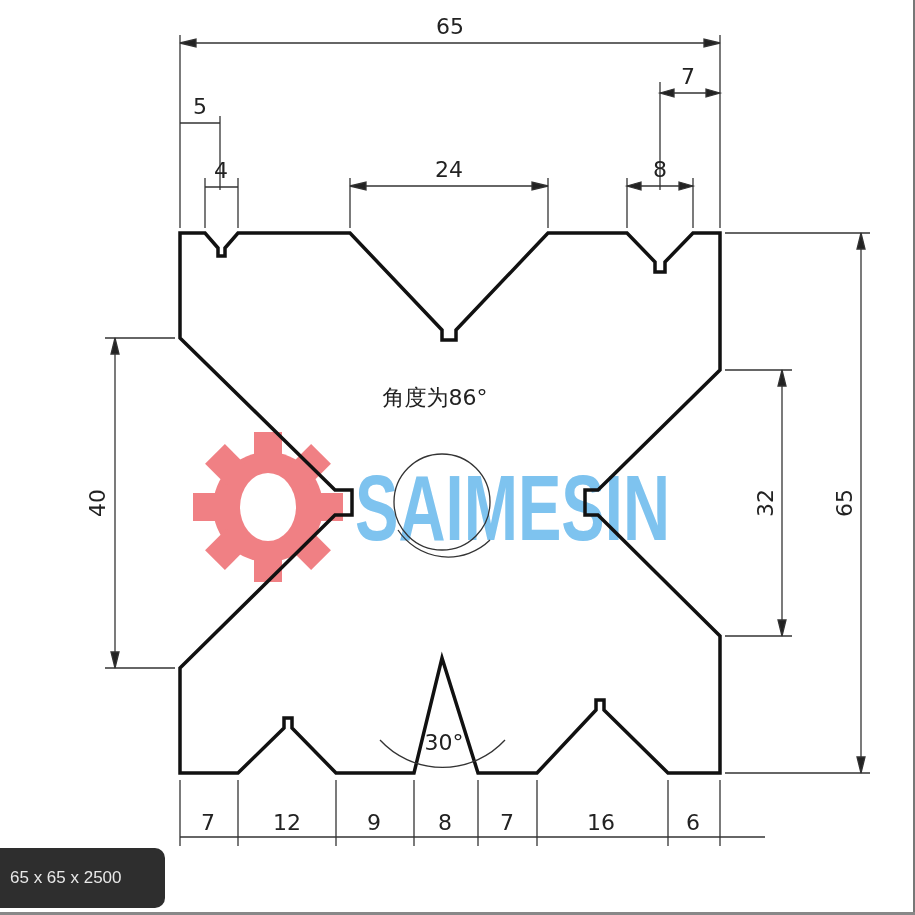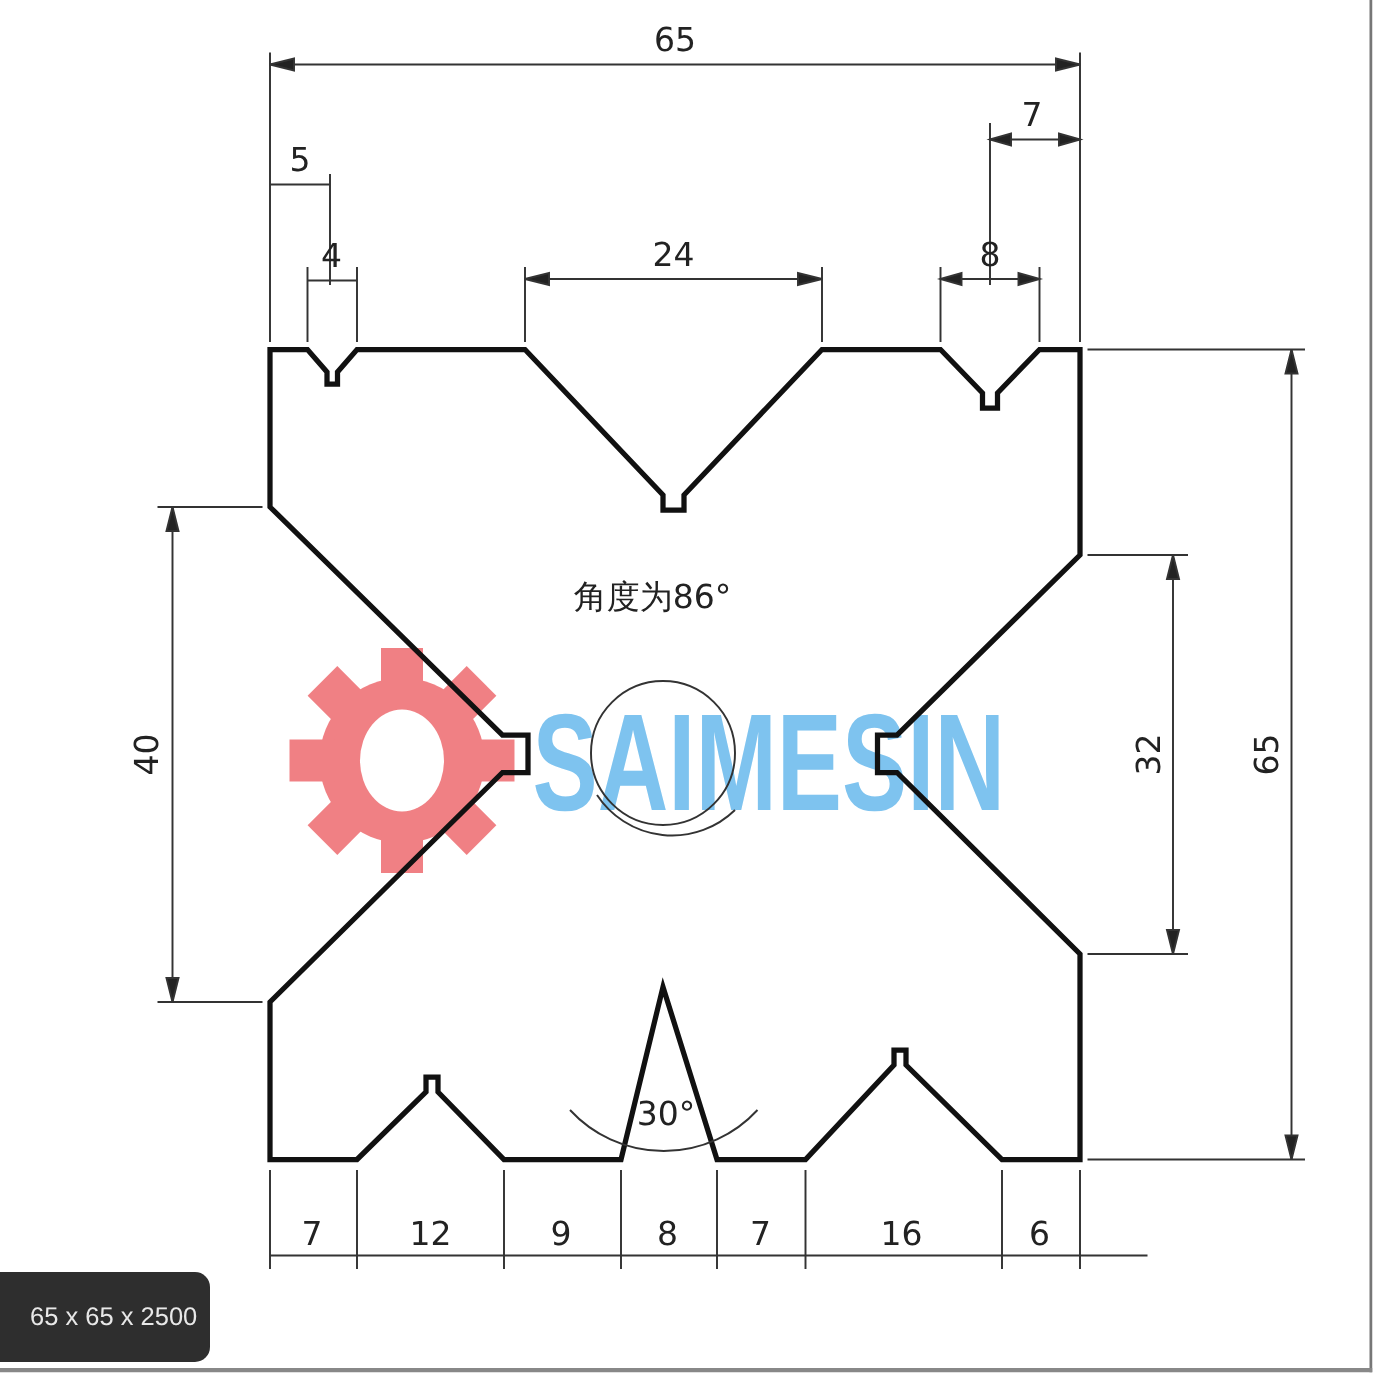--- a/index.html
+++ b/index.html
@@ -1,19 +1,19 @@
 <!DOCTYPE html>
 <html><head>
 <meta charset="utf-8">
 <style>
   html,body{margin:0;padding:0;background:#ffffff;}
   body{width:915px;height:915px;position:relative;overflow:hidden;font-family:"DejaVu Sans",sans-serif;}
   #drawing{position:absolute;left:0;top:0;width:915px;height:915px;}
   .dim-text{font-family:"DejaVu Sans",sans-serif;font-size:22px;fill:#222;}
-  .caption{position:absolute;left:0;top:848px;width:140px;height:60px;background:#2e2e2e;border-radius:0 10px 10px 0;color:#e8e8e8;font-family:"Liberation Sans",sans-serif;font-size:17px;line-height:60px;padding-left:20px;box-sizing:border-box;}
+  .caption{position:absolute;left:0;top:848px;width:165px;height:60px;background:#2e2e2e;border-radius:0 10px 10px 0;color:#e8e8e8;font-family:"Liberation Sans",sans-serif;font-size:17px;line-height:60px;padding-left:10px;box-sizing:border-box;}
   .rightbar{position:absolute;right:0;top:0;width:2px;height:915px;background:#777;}
   .bottombar{position:absolute;left:0;bottom:0;width:915px;height:3px;background:#888;}
 </style>
 </head>
 <body>
 
 <svg id="drawing" viewBox="0 0 915 915" xmlns="http://www.w3.org/2000/svg">
 
   <g opacity="0.95">
     <g transform="translate(268,507)" fill="#f07a7e">

